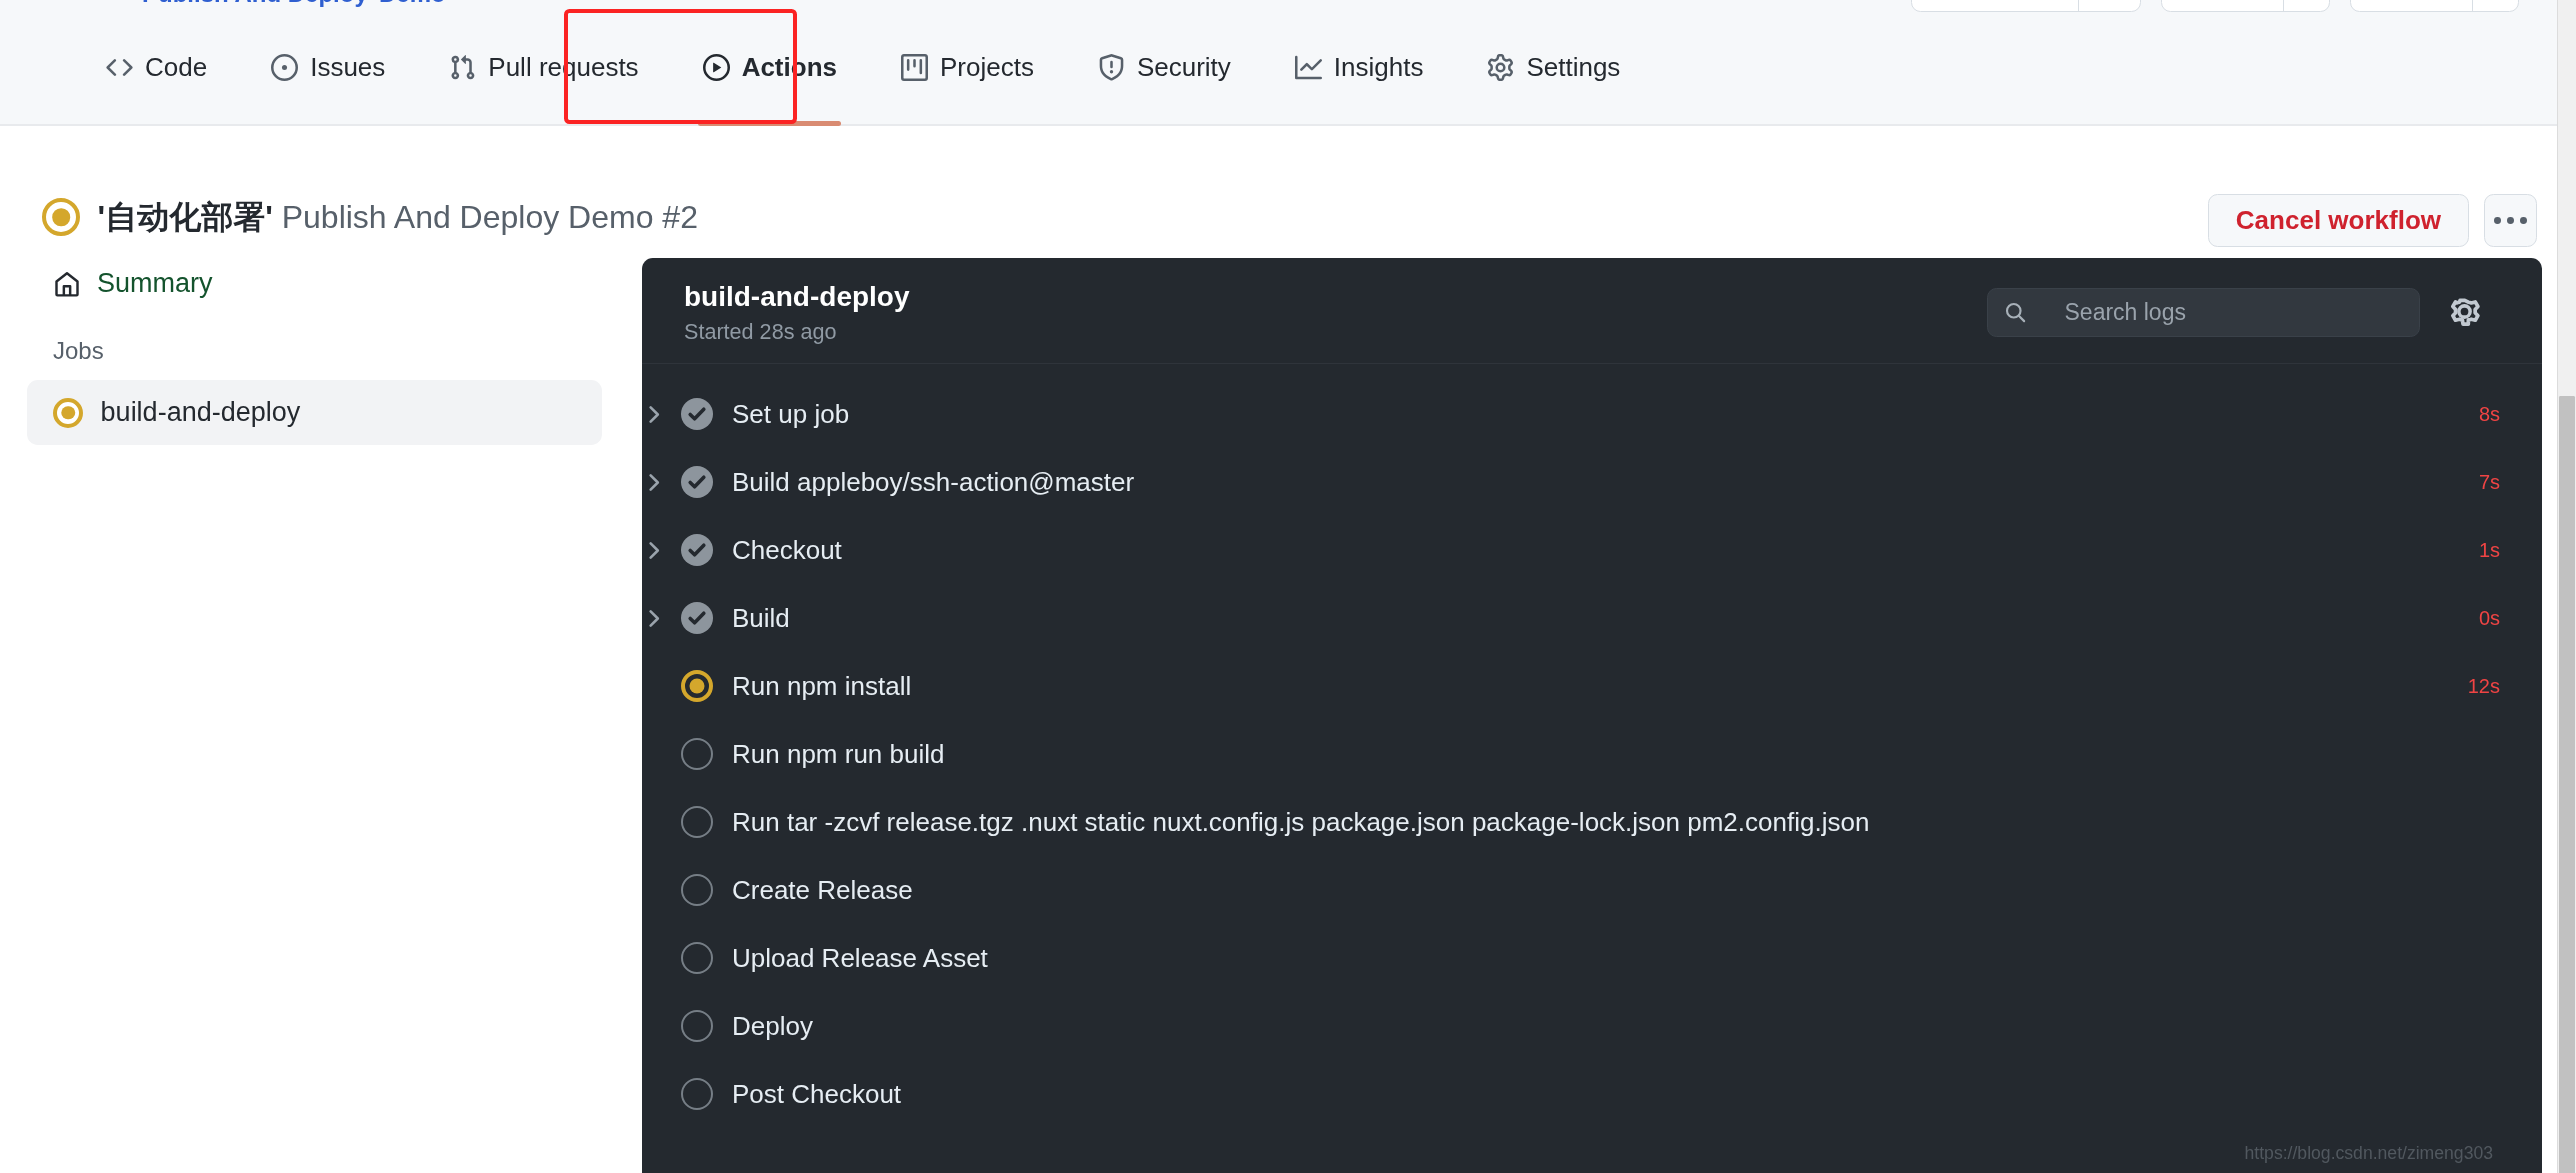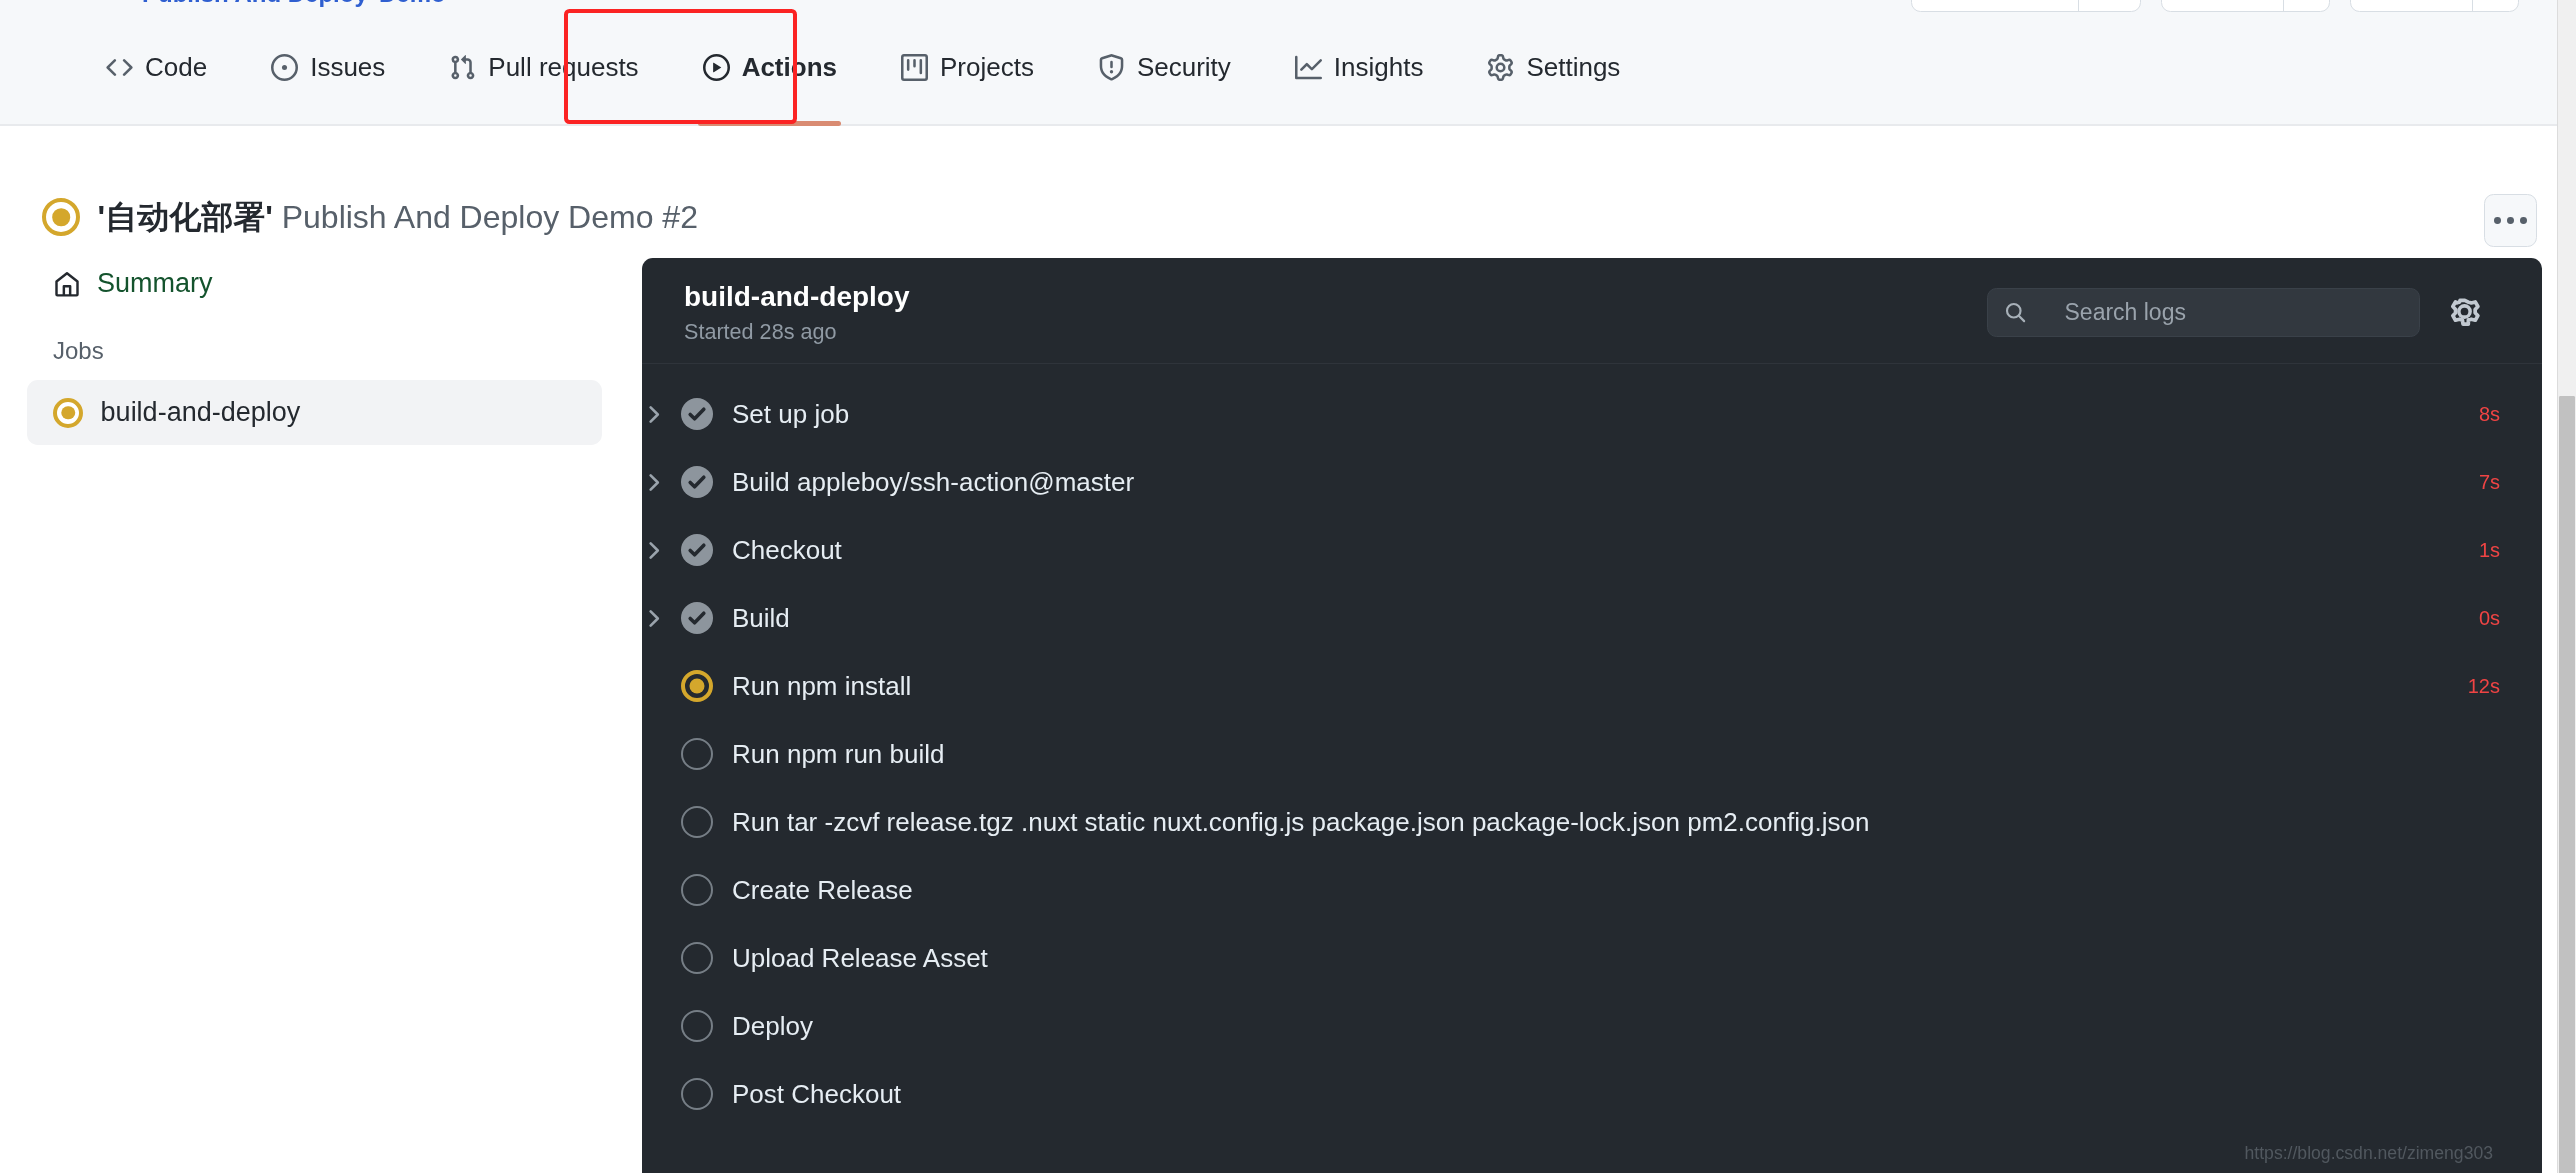--- a/index.html
+++ b/index.html
@@ -504,20 +504,21 @@
 </nav>
 
 <div class="annot-rect"></div>
 
 <header class="page-head">
   <div class="title-wrap">
     <span class="status-ring"></span>
     <h1 class="page-title"><span class="wf-name">'自动化部署'</span><span> Publish And Deploy Demo #2</span></h1>
   </div>
   <div class="head-actions">
+    <button class="btn-cancel">Cancel workflow</button>
     <button class="btn-kebab">
       <i></i>
       <i></i>
       <i></i>
     </button>
   </div>
 </header>
 
 <aside class="sidebar">
   <div class="side-summary">

